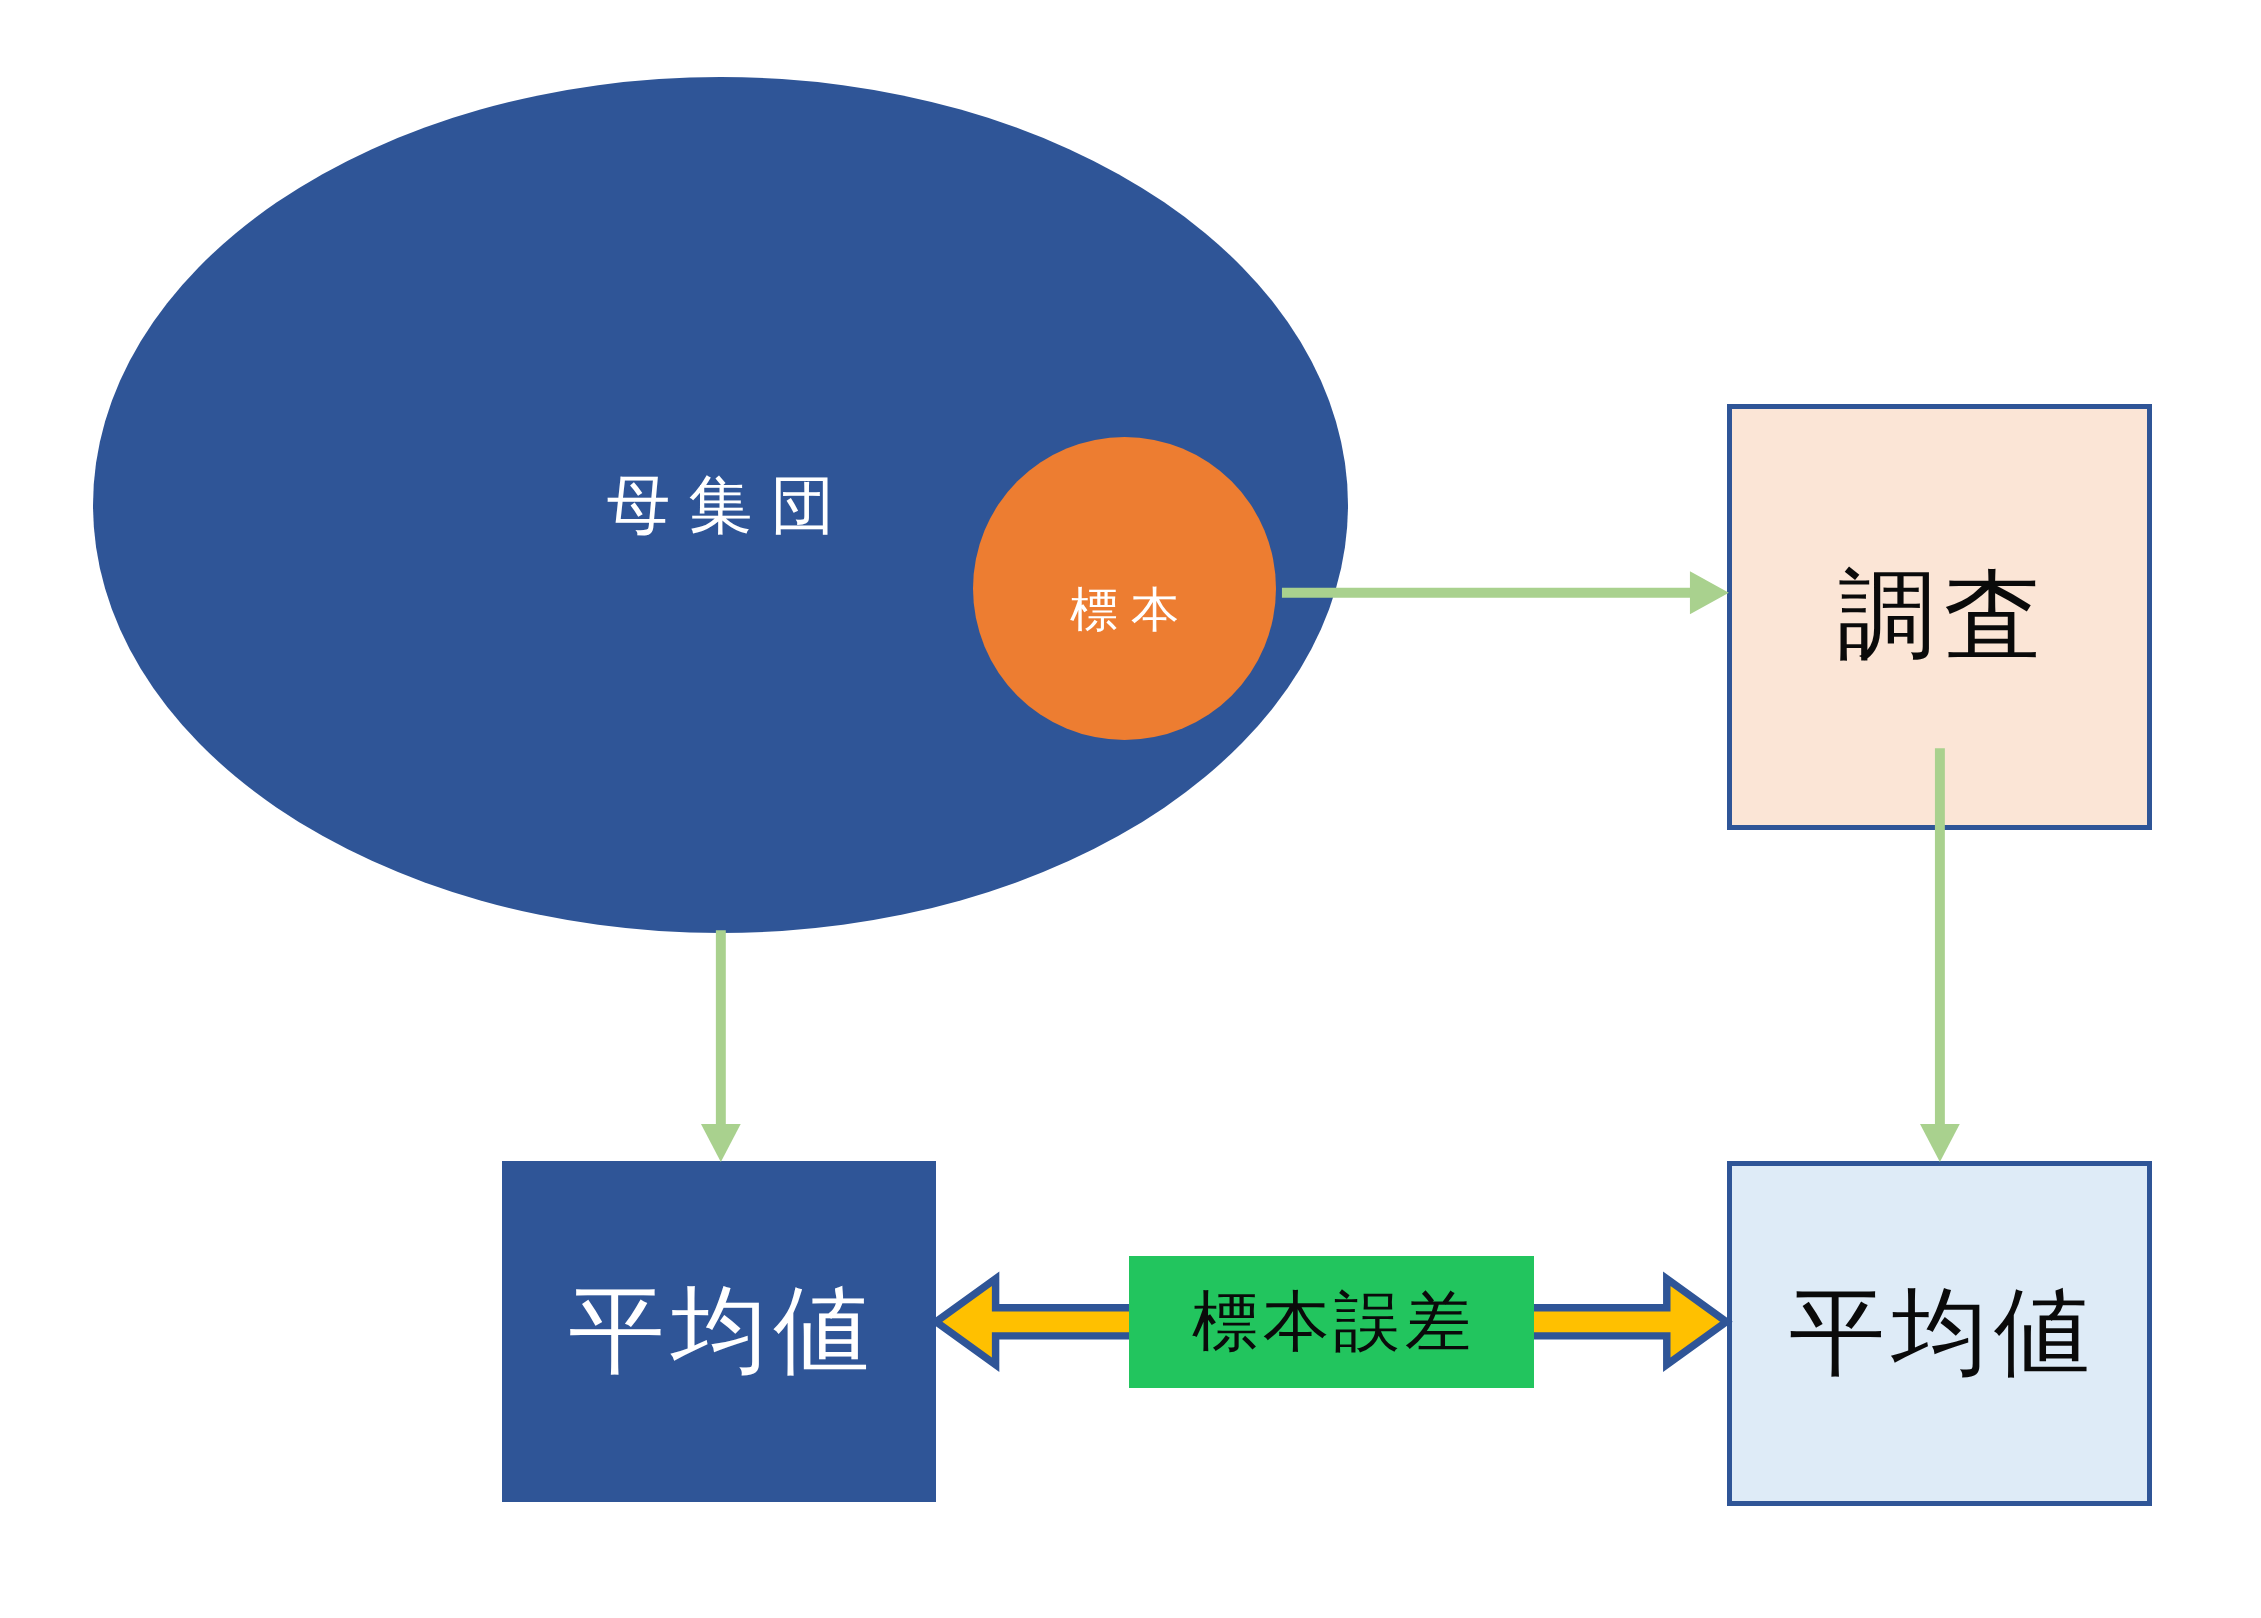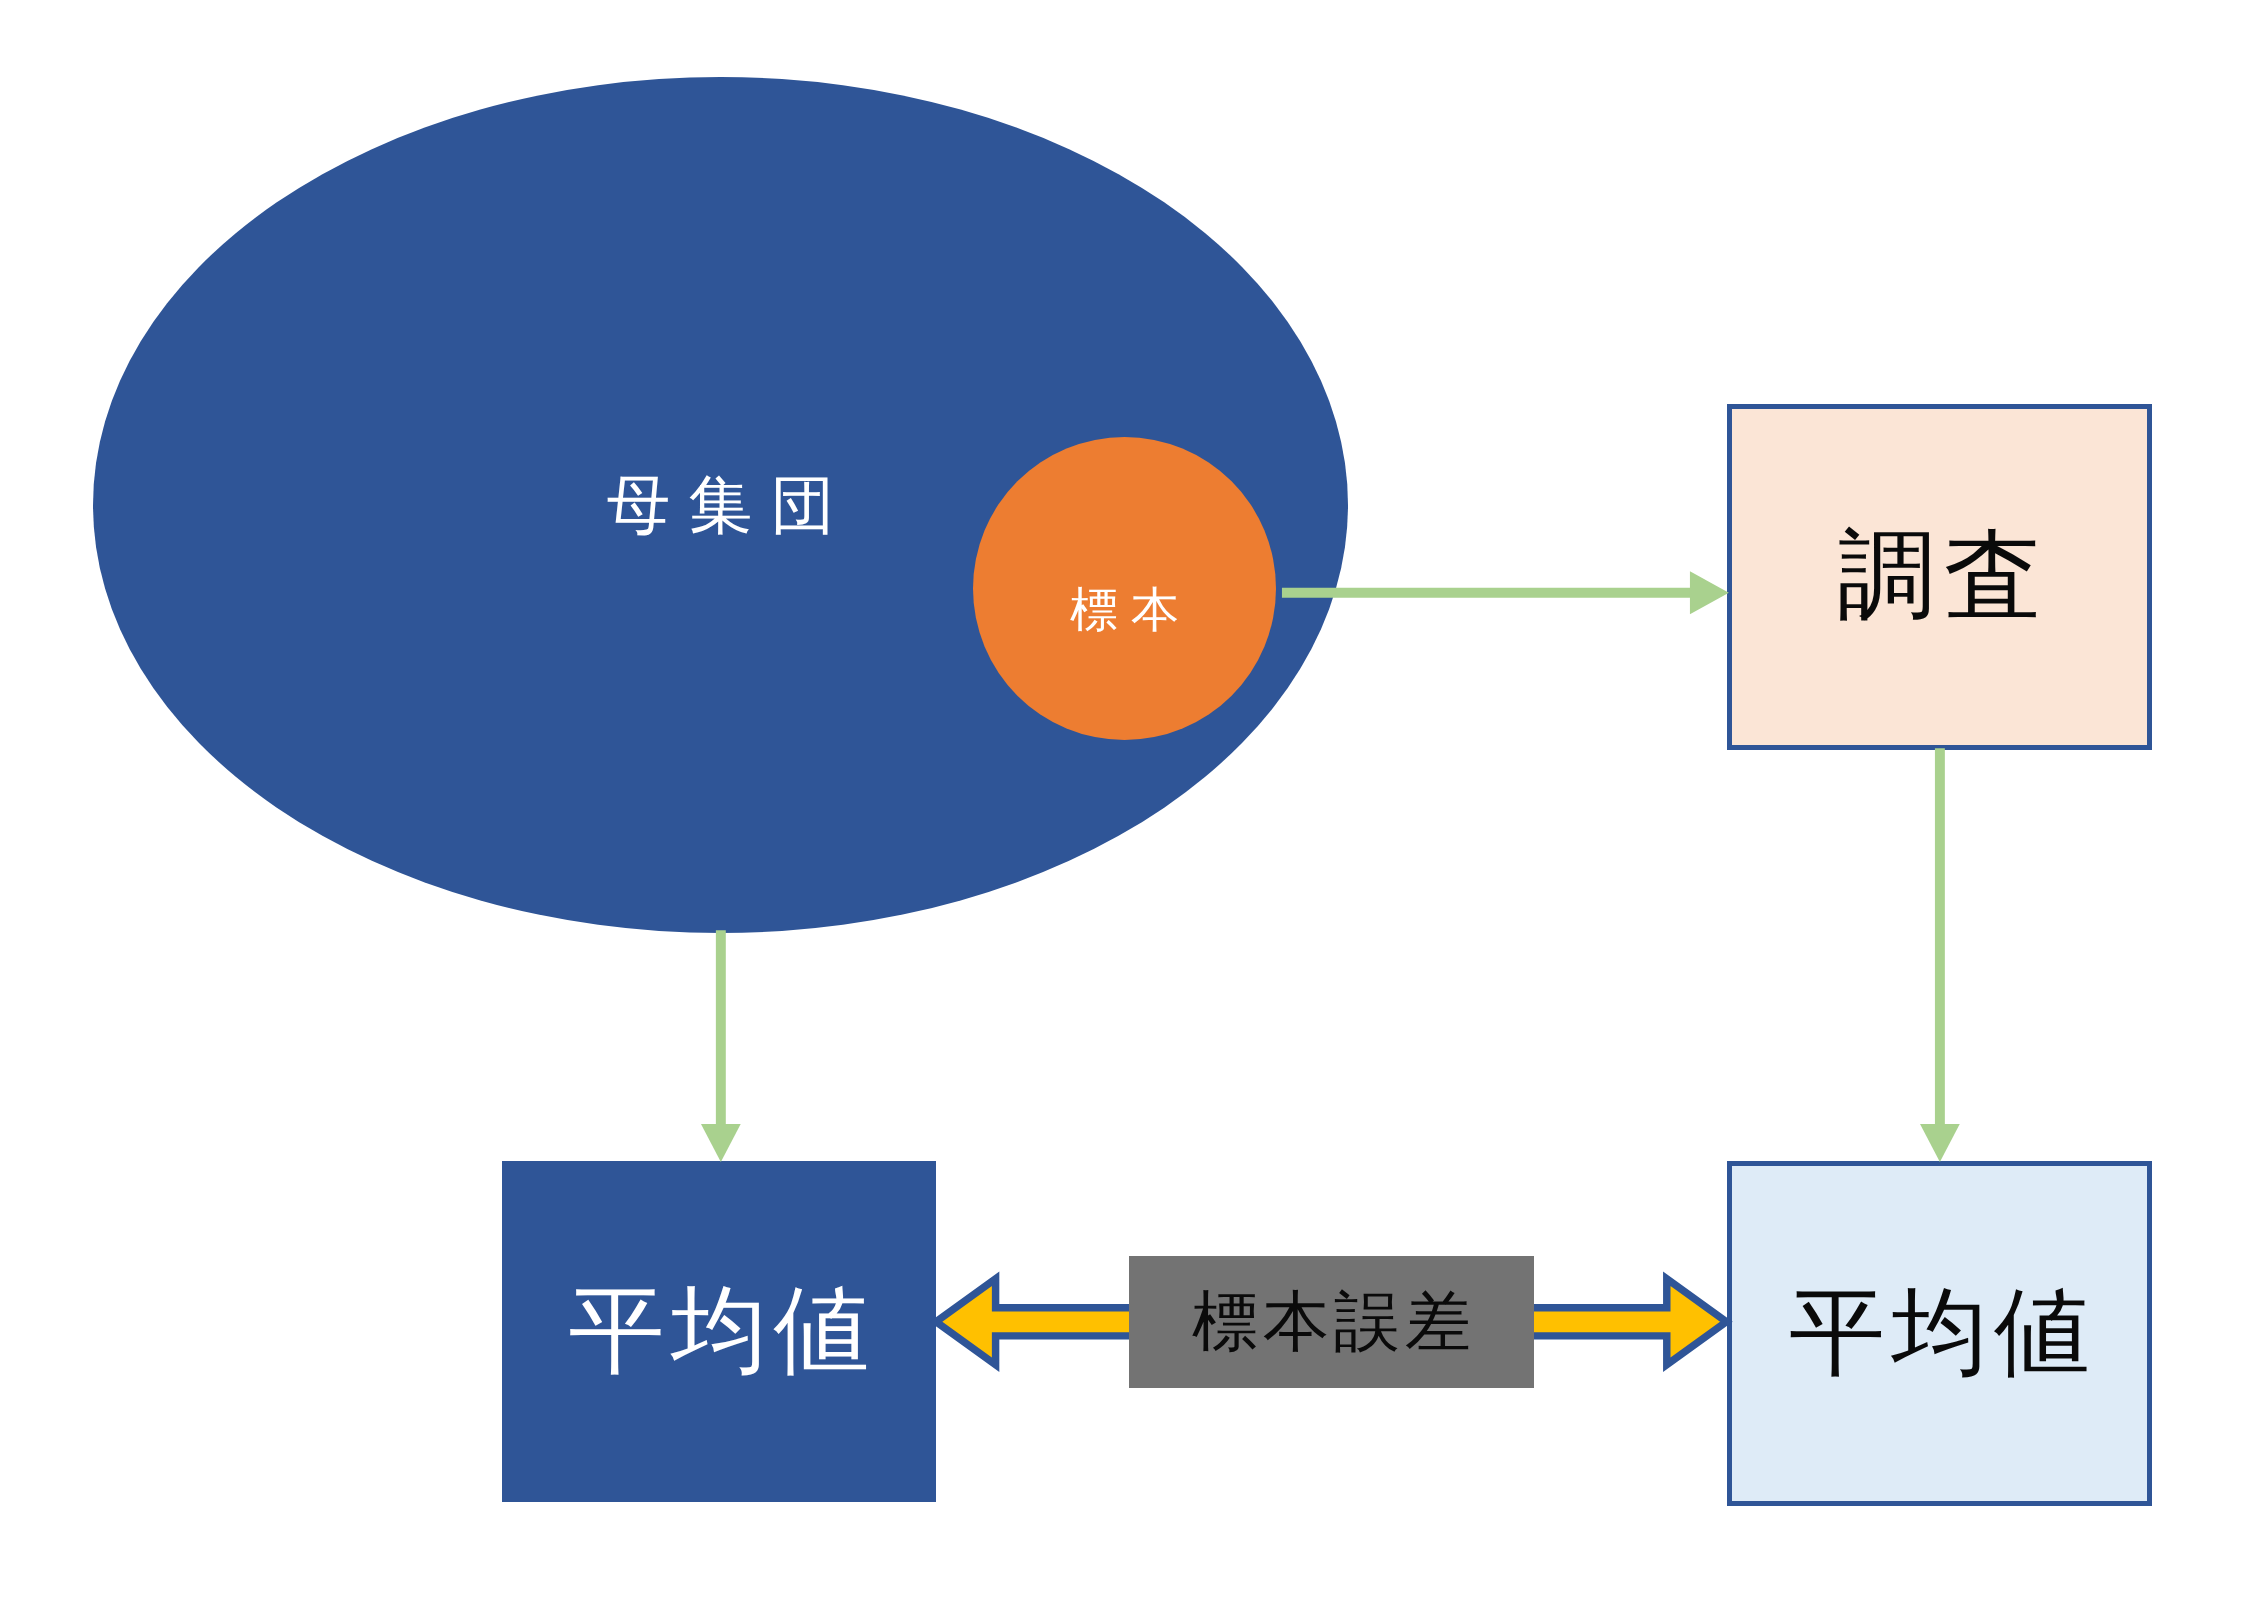--- a/index.html
+++ b/index.html
@@ -30,21 +30,21 @@
     background: #ED7D31; border-radius: 50%;
     z-index: 2;
   }
   #sample-label {
     color: #ffffff; font-size: 48px; letter-spacing: 13.2px; margin-left: 13.2px;
     white-space: nowrap;
     margin-top: 43px;
   }
 
   #survey-box {
-    left: 1727px; top: 404px; width: 425px; height: 346px;
+    left: 1727px; top: 404px; width: 425px; height: 426px;
     background: #FBE5D6; border: 5.8px solid #2F5597;
     z-index: 1;
   }
   #survey-label {
     color: #0a0a0a; font-size: 98px; letter-spacing: 8.3px; margin-left: 8.3px;
     white-space: nowrap;
   }
 
   #population-mean-box {
     left: 502px; top: 1161px; width: 434px; height: 341px;
@@ -61,21 +61,21 @@
     background: #DEEBF7; border: 5.8px solid #2F5597;
     z-index: 1;
   }
   #sample-mean-label {
     color: #0a0a0a; font-size: 96px; letter-spacing: 6.6px; margin-left: 6.6px;
     white-space: nowrap;
   }
 
   #sampling-error-box {
     left: 1129px; top: 1256px; width: 405px; height: 132px;
-    background: #737373;
+    background: #22c55e;
     z-index: 4;
   }
   #sampling-error-label {
     color: #0a0a0a; font-size: 66px; letter-spacing: 5px; margin-left: 5px;
     white-space: nowrap;
   }
 
   #arrow-layer {
     position: absolute; left: 0; top: 0; width: 2261px; height: 1619px;
     z-index: 3; pointer-events: none;

